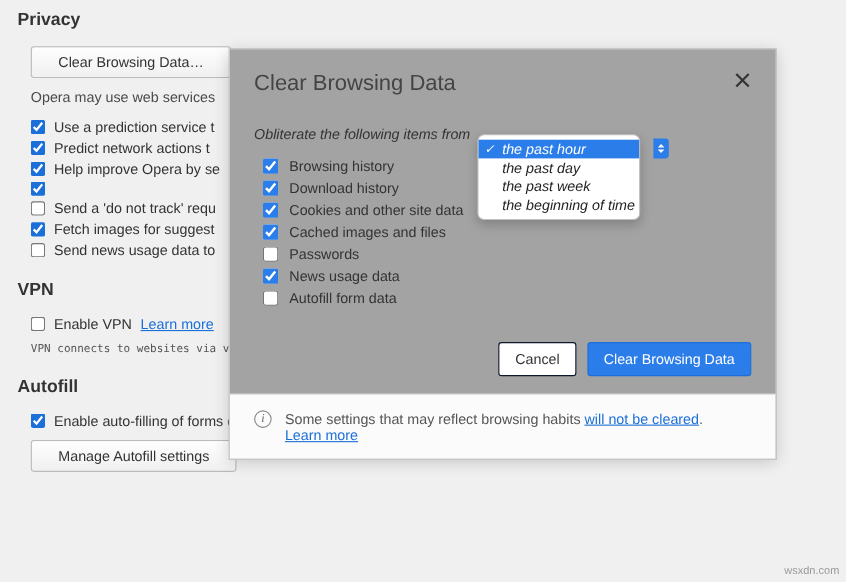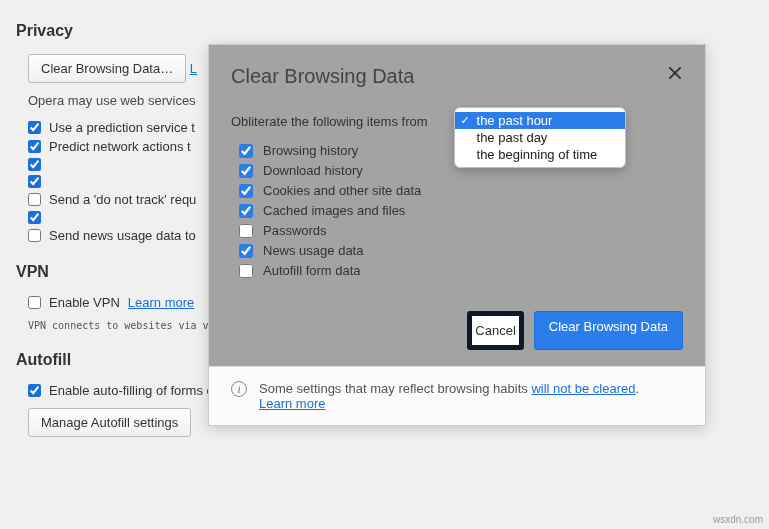--- a/index.html
+++ b/index.html
@@ -15,27 +15,27 @@
     }
     .settings-page {
       padding: 10px 16px;
     }
     .section-title {
       font-size: 16px;
       font-weight: 600;
       color: #333;
       margin: 20px 0 14px 0;
     }
-    .section-title.first { margin-top: 12px; }
+    .section-title.first { margin-top: 0; }
     .btn {
       display: inline-block;
       border: 1px solid #bbb;
       background: linear-gradient(#fefefe, #f0f0f0);
       border-radius: 3px;
-      padding: 6px 12px;
+      padding: 6px 24px;
       font-size: 13px;
       color: #333;
       cursor: pointer;
     }
     .btn-row { margin: 8px 12px 10px 12px; }
     .desc {
       color: #4a4a4a;
       margin: 0 0 12px 12px;
       font-size: 13px;
     }
@@ -86,47 +86,48 @@
       left: 7px; top: 0;
       width: 2px; height: 16px;
       background: #333;
     }
     .close-icon::before { transform: rotate(45deg); }
     .close-icon::after { transform: rotate(-45deg); }
 
     .modal-body { padding: 10px 22px 18px 22px; }
     .obliterate-row {
       display: flex;
-      align-items: flex-start;
+      align-items: flex-end;
       gap: 6px;
       margin: 16px 0 14px 0;
+      font-style: italic;
     }
     .obliterate-label { color: #333; }
     .modal-check-row {
       display: flex;
       align-items: center;
       gap: 10px;
       margin: 5px 0 5px 8px;
     }
     .modal-check-row input[type="checkbox"] {
       width: 14px; height: 14px;
       accent-color: #2b7de9;
     }
 
     .modal-actions {
       display: flex;
       justify-content: flex-end;
       gap: 10px;
       padding: 10px 22px 16px 22px;
     }
     .btn-cancel {
-      border: 5px solid #0f172a;
+      border: 1px solid #0f172a;
       background: #fff;
       border-radius: 3px;
-      padding: 7px 3px;
+      padding: 7px 14px;
       cursor: pointer;
       text-align: right;
     }
     .btn-primary {
       border: 1px solid #1f6fd6;
       background: #2b7de9;
       color: #fff;
       border-radius: 3px;
       padding: 7px 14px;
       cursor: pointer;
@@ -155,28 +156,27 @@
     }
 
     
     .dropdown-wrap {
       position: relative;
     }
     .dropdown-menu {
       position: absolute;
       top: -7px;
       left: 0;
-      width: 172px;
+      width: 148px;
       background: #fff;
       border: 1px solid #bfbfbf;
       border-radius: 6px;
       box-shadow: 0 4px 10px rgba(0,0,0,0.2);
       padding: 4px 0;
       z-index: 10;
-      margin-left: 20px;
     }
     .dropdown-item {
       padding: 1px 12px 1px 22px;
       font-size: 13px;
       color: #222;
       cursor: pointer;
       position: relative;
       white-space: nowrap;
     }
     .dropdown-item.selected {
@@ -243,30 +243,32 @@
       <div class="check-row">
         <input type="checkbox" checked="" style="">
         <span>Use a prediction service t</span>
       </div>
       <div class="check-row">
         <input type="checkbox" checked="" style="">
         <span>Predict network actions t</span>
       </div>
       <div class="check-row">
         <input type="checkbox" checked="" style="">
+        <span>Help improve Opera by se</span>
       </div>
       <div class="check-row">
         <input type="checkbox" checked="" style="">
       </div>
       <div class="check-row">
         <input type="checkbox" style="">
         <span>Send a 'do not track' requ</span>
       </div>
       <div class="check-row">
         <input type="checkbox" checked="" style="">
+        <span>Fetch images for suggest</span>
       </div>
       <div class="check-row">
         <input type="checkbox" style="">
         <span>Send news usage data to</span>
       </div>
     </div>
 
   <div class="section-title">VPN</div>
   <div class="vpn-row">
     <input type="checkbox" style="">
@@ -292,20 +294,21 @@
   </div>
 
   <div class="modal-body">
     <div class="obliterate-row">
       <span class="obliterate-label">Obliterate the following items from</span>
       <div class="dropdown-wrap">
         <div class="dropdown-chevrons"></div>
         <div class="dropdown-menu" id="time-options">
             <div class="dropdown-item selected">the past hour</div>
             <div class="dropdown-item">the past day</div>
+            <div class="dropdown-item">the past week</div>
             <div class="dropdown-item">the beginning of time</div>
           </div>
       </div>
     </div>
 
     <div id="modal-options">
         <div class="modal-check-row">
           <input type="checkbox" checked="" style="">
           <span>Browsing history</span>
         </div>

